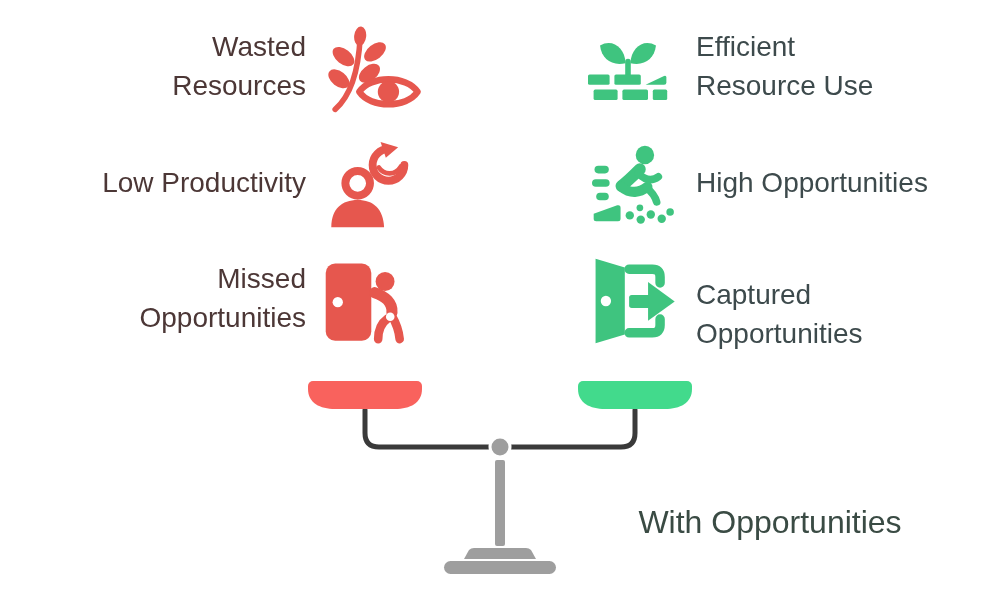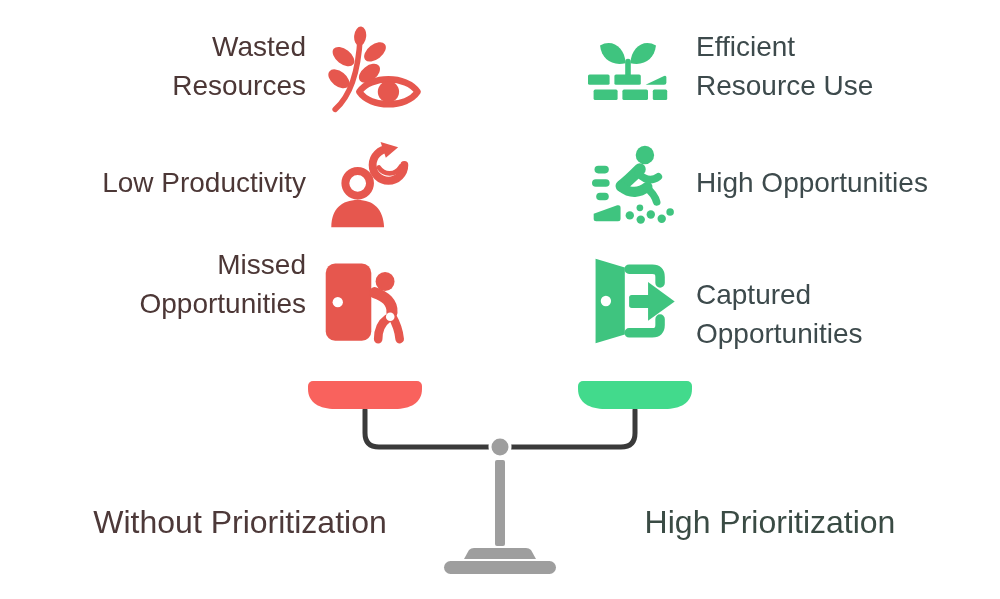--- a/index.html
+++ b/index.html
@@ -83,21 +83,21 @@
     <circle class="pf" cx="45" cy="85" r="5"></circle>
     <circle class="pf" cx="58" cy="90" r="5"></circle>
     <circle class="pf" cx="70" cy="84" r="5"></circle>
     <circle class="pf" cx="83" cy="89" r="5"></circle>
     <circle class="pf" cx="93" cy="81" r="4.5"></circle>
     <circle class="pf" cx="57" cy="76" r="4"></circle>
   </svg>
 
   <div class="lbl rl" style="top:163px">High Opportunities</div>
 
-  <div class="lbl ll" style="top:245px">Missed
+  <div class="lbl ll" style="top:259px">Missed
 Opportunities</div>
 
   <svg class="icon" style="left:324px;top:260px;width:86px;height:86px" viewBox="0 0 100 100">
     <rect class="nf" x="2" y="4" width="53" height="90" rx="11"></rect>
     <circle class="wf" cx="16" cy="49" r="6"></circle>
     <circle class="nf" cx="71" cy="25" r="11"></circle>
     <path class="ns" stroke-width="13" stroke-linecap="round" d="M59 38 C71 42 80 50 79 61"></path>
     <path class="ns" stroke-width="10" stroke-linecap="round" d="M63 92 C63 81 67 73 74 68"></path>
     <path class="ns" stroke-width="10" stroke-linecap="round" d="M88 92 C87 81 83 72 79 65"></path>
     <circle class="wf" cx="77" cy="66" r="5"></circle>
@@ -118,16 +118,15 @@
   <svg class="icon" style="left:280px;top:370px;width:440px;height:210px" viewBox="0 0 440 210">
     <path class="beam" d="M85 40 L85 63 Q85 77 99 77 L341 77 Q355 77 355 63 L355 40"></path>
     <path class="lp" d="M28 16 a5 5 0 0 1 5 -5 h104 a5 5 0 0 1 5 5 v3 c0 14 -12 20 -27 20 h-60 c-15 0 -27 -6 -27 -20 z"></path>
     <path class="rp" transform="translate(270 0)" d="M28 16 a5 5 0 0 1 5 -5 h104 a5 5 0 0 1 5 5 v3 c0 14 -12 20 -27 20 h-60 c-15 0 -27 -6 -27 -20 z"></path>
     <rect class="st" x="215" y="90" width="10" height="86" rx="2"></rect>
     <circle class="st pivot" cx="220" cy="77" r="10"></circle>
     <path class="st" d="M184 189 L189 180 Q191 178 194 178 H246 Q249 178 251 180 L256 189 Z"></path>
     <rect class="st" x="164" y="191" width="112" height="13" rx="6.5"></rect>
   </svg>
 
-  <div class="title tl">Without Prioritization</div>
-  <div class="title tr">High Prioritization</div>
+  <div class="title tr">With Opportunities</div>
 
 </div>
 
 </body></html>

